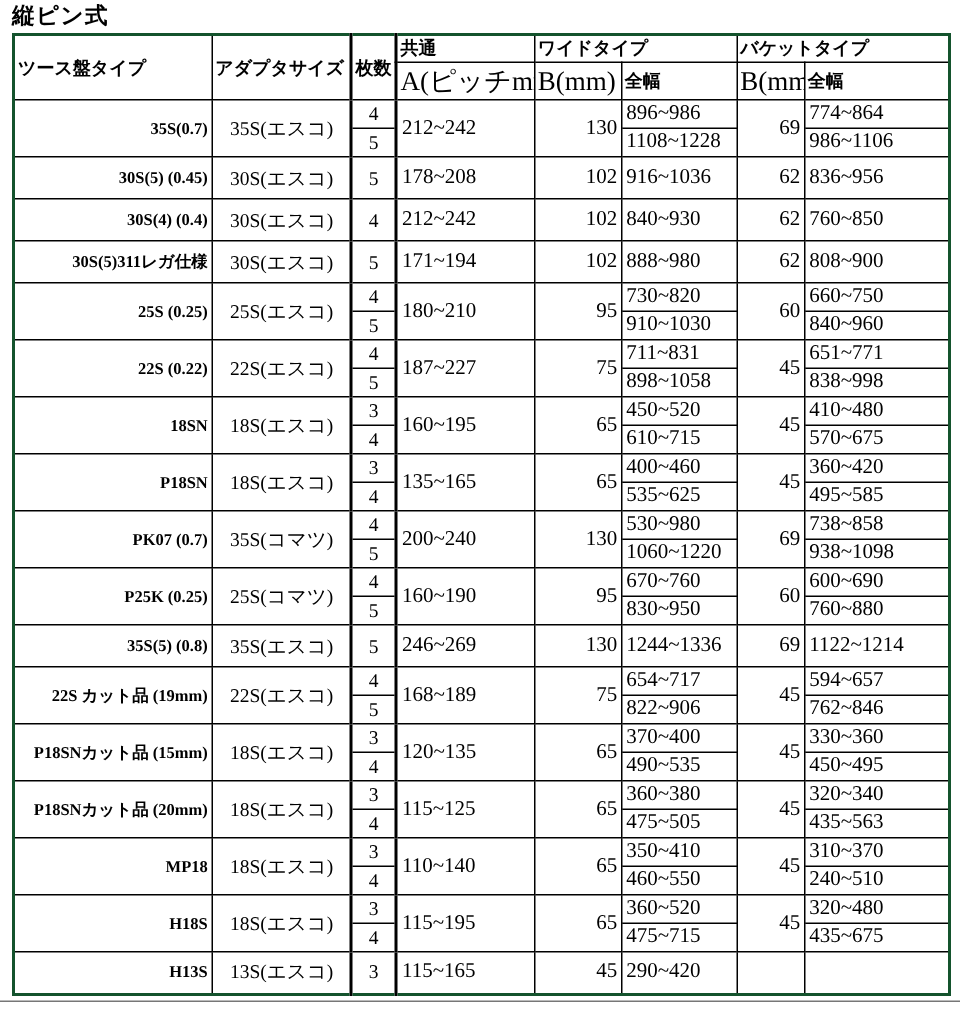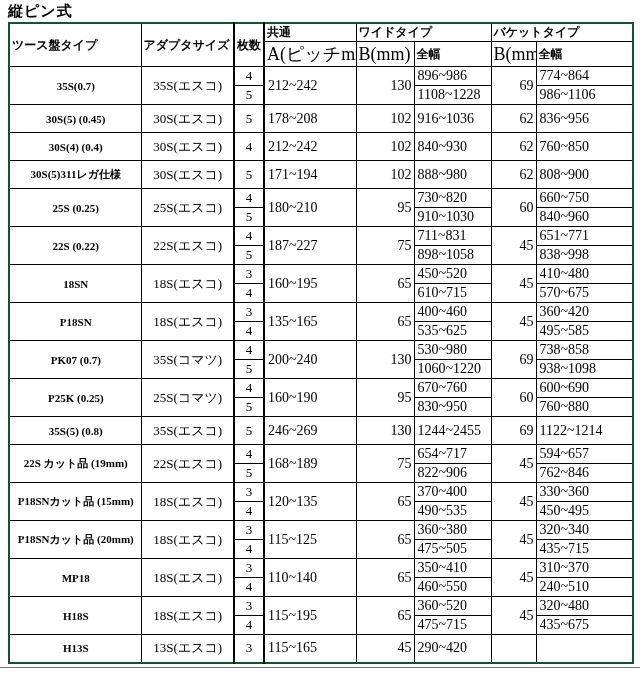--- a/index.html
+++ b/index.html
@@ -21,21 +21,21 @@
     padding:0 2px;vertical-align:middle;
   }
   thead tr.hrow1{height:15px;}
   thead tr.hrow2{height:18px;}
   tr.sub{height:19px;}
   tr.single{height:28px;}
   th{font-weight:bold;font-size:12px;text-align:left;}
   th.center{text-align:center;}
   th.h-serif{font-family:"Liberation Serif",serif;font-weight:normal;font-size:18px;}
   .sheets-col{border-left-width:2px;border-right-width:2px;}
-  td.c-name{font-family:"Liberation Serif",serif;font-weight:bold;font-size:11px;padding-left:3px;text-align:center;}
+  td.c-name{font-family:"Liberation Serif",serif;font-weight:bold;font-size:11px;padding-left:3px;text-align:right;}
   td.c-adapter{font-family:"Liberation Serif",serif;font-size:13px;padding-left:3px;text-align:center;}
   td.c-sheets{font-family:"Liberation Serif",serif;font-size:13px;text-align:center;}
   td.c-pitch,td.c-range{font-family:"Liberation Serif",serif;font-size:14px;padding-left:3px;text-align:left;}
   td.c-num{font-family:"Liberation Serif",serif;font-size:14px;text-align:right;}
   .bottom-rule{
     position:absolute;left:0;top:667px;width:640px;height:0;
     border-top:1px solid #777;
   }
 </style>
 </head>
@@ -206,21 +206,21 @@
         <td class="c-sheets sheets-col">5</td>
         <td class="c-range">830~950</td>
         <td class="c-range">760~880</td>
       </tr>
       <tr class="single">
         <td class="c-name">35S(5) (0.8)</td>
         <td class="c-adapter">35S(エスコ)</td>
         <td class="c-sheets sheets-col">5</td>
         <td class="c-pitch">246~269</td>
         <td class="c-num">130</td>
-        <td class="c-range">1244~2455</td>
+        <td class="c-range">1244~1336</td>
         <td class="c-num">69</td>
         <td class="c-range">1122~1214</td>
       </tr>
       <tr class="sub">
         <td class="c-name" rowspan="2">22S カット品 (19mm)</td>
         <td class="c-adapter" rowspan="2">22S(エスコ)</td>
         <td class="c-sheets sheets-col">4</td>
         <td class="c-pitch" rowspan="2">168~189</td>
         <td class="c-num" rowspan="2">75</td>
         <td class="c-range">654~717</td>
@@ -253,21 +253,21 @@
         <td class="c-sheets sheets-col">3</td>
         <td class="c-pitch" rowspan="2">115~125</td>
         <td class="c-num" rowspan="2">65</td>
         <td class="c-range">360~380</td>
         <td class="c-num" rowspan="2">45</td>
         <td class="c-range">320~340</td>
       </tr>
       <tr class="sub">
         <td class="c-sheets sheets-col">4</td>
         <td class="c-range">475~505</td>
-        <td class="c-range">435~715</td>
+        <td class="c-range">435~563</td>
       </tr>
       <tr class="sub">
         <td class="c-name" rowspan="2">MP18</td>
         <td class="c-adapter" rowspan="2">18S(エスコ)</td>
         <td class="c-sheets sheets-col">3</td>
         <td class="c-pitch" rowspan="2">110~140</td>
         <td class="c-num" rowspan="2">65</td>
         <td class="c-range">350~410</td>
         <td class="c-num" rowspan="2">45</td>
         <td class="c-range">310~370</td>

